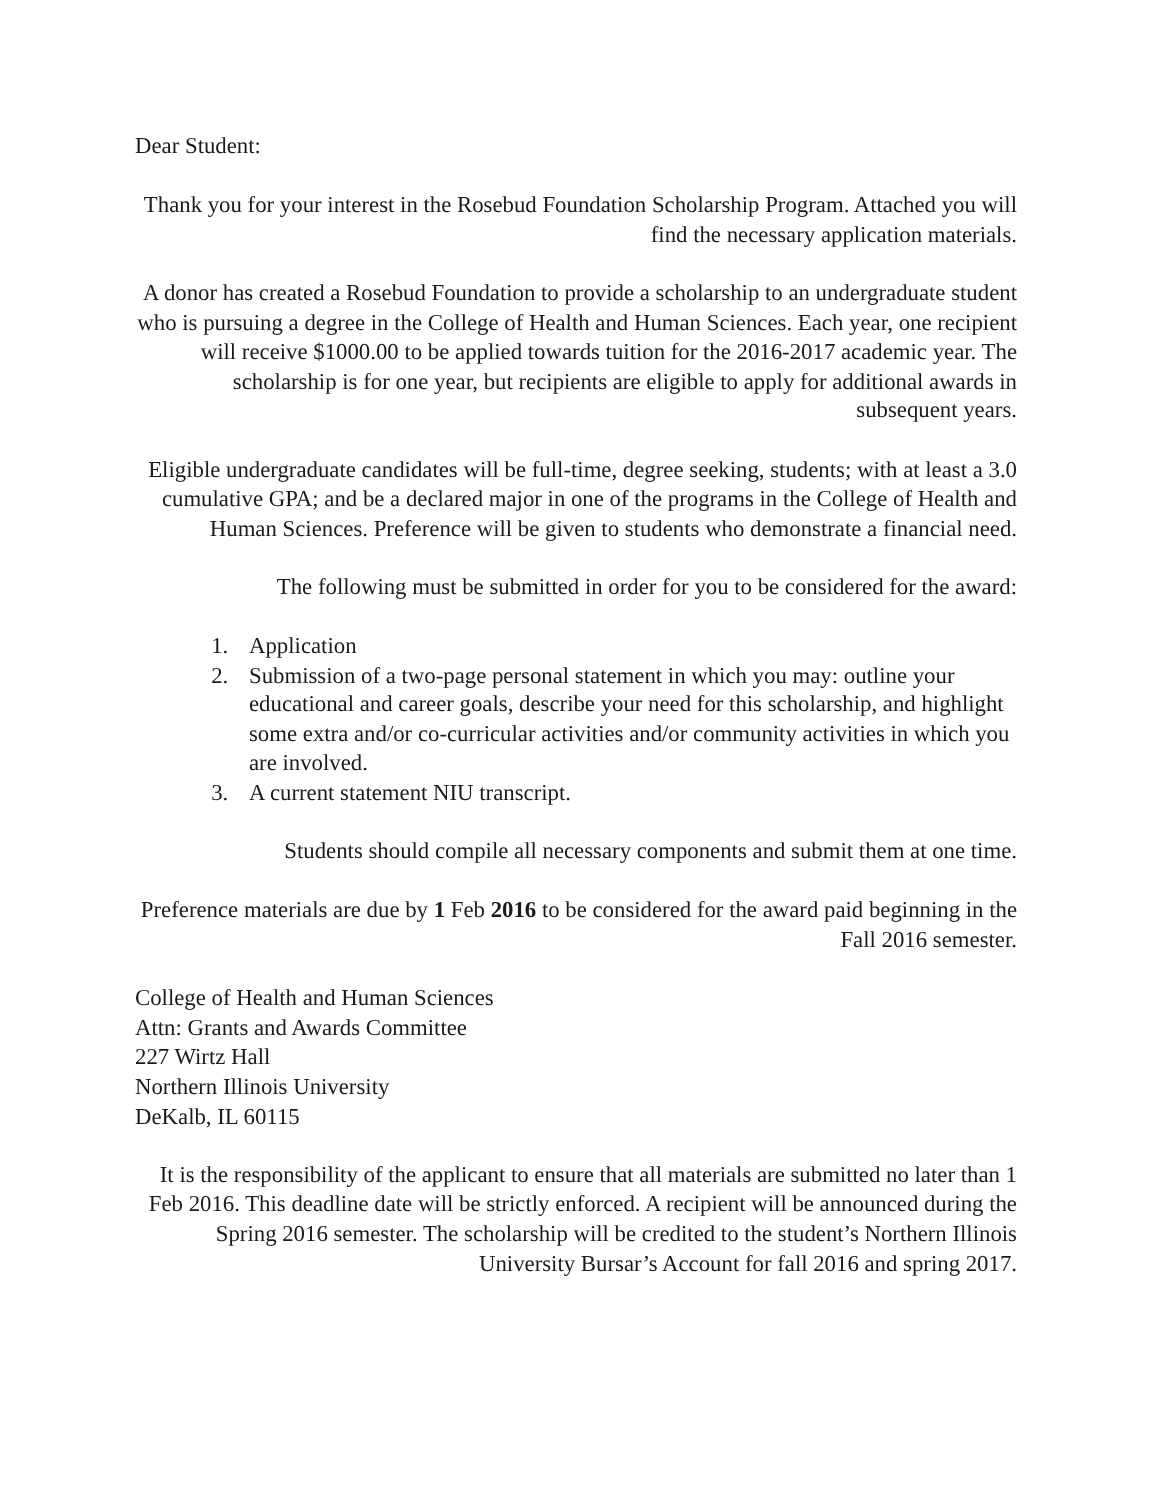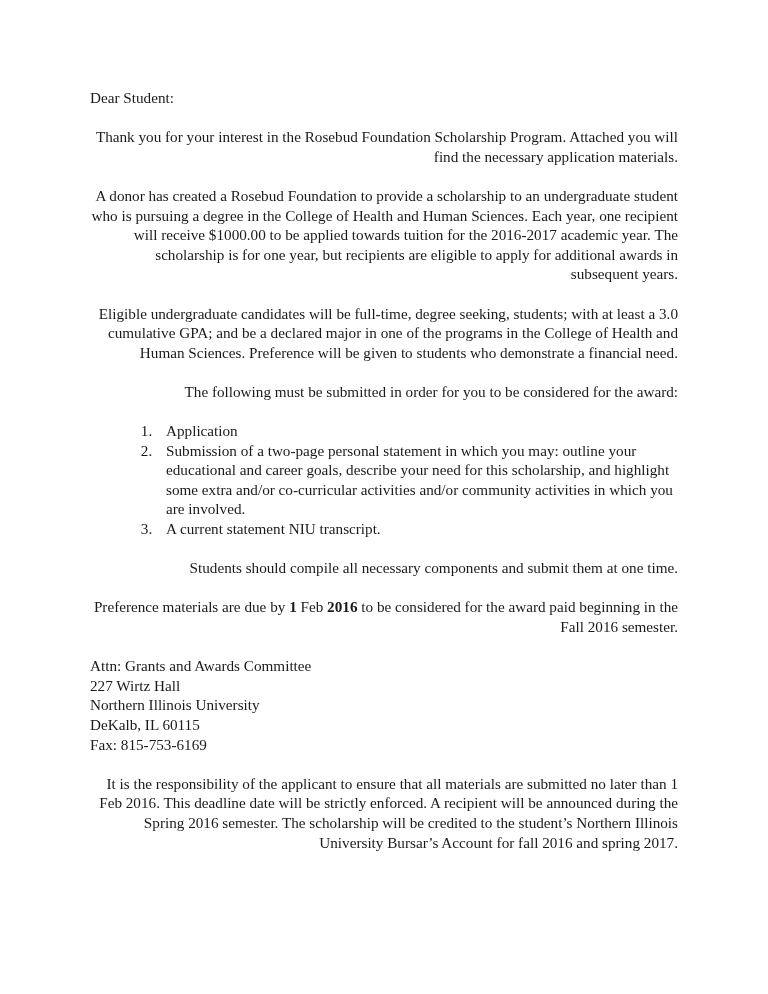--- a/index.html
+++ b/index.html
@@ -80,23 +80,23 @@
     </ol>
 
     <p class="para">Students should compile all necessary components and submit them at one time.</p>
 
     <p class="para">
       <span>Preference materials are due by </span><strong class="b">1</strong><span> Feb </span><strong class="b">2016</strong><span> to be considered for the award paid beginning in the Fall 2016 semester.</span>
     </p>
 
 
     <div class="addr-block">
+      <span class="addr-line">College of Health and Human Sciences</span>
       <span class="addr-line">Attn: Grants and Awards Committee</span>
       <span class="addr-line">227 Wirtz Hall</span>
       <span class="addr-line">Northern Illinois University</span>
       <span class="addr-line">DeKalb, IL 60115</span>
-      <span class="addr-line">Fax: 815-753-6169</span>
     </div>
 
     <p class="para">It is the responsibility of the applicant to ensure that all materials are submitted no later than 1 Feb 2016.  This deadline date will be strictly enforced.  A recipient will be announced during the Spring 2016 semester.  The scholarship will be credited to the student’s Northern Illinois University Bursar’s Account for fall 2016 and spring 2017.</p>
 
   </div>
 </div>
 
 </body></html>

